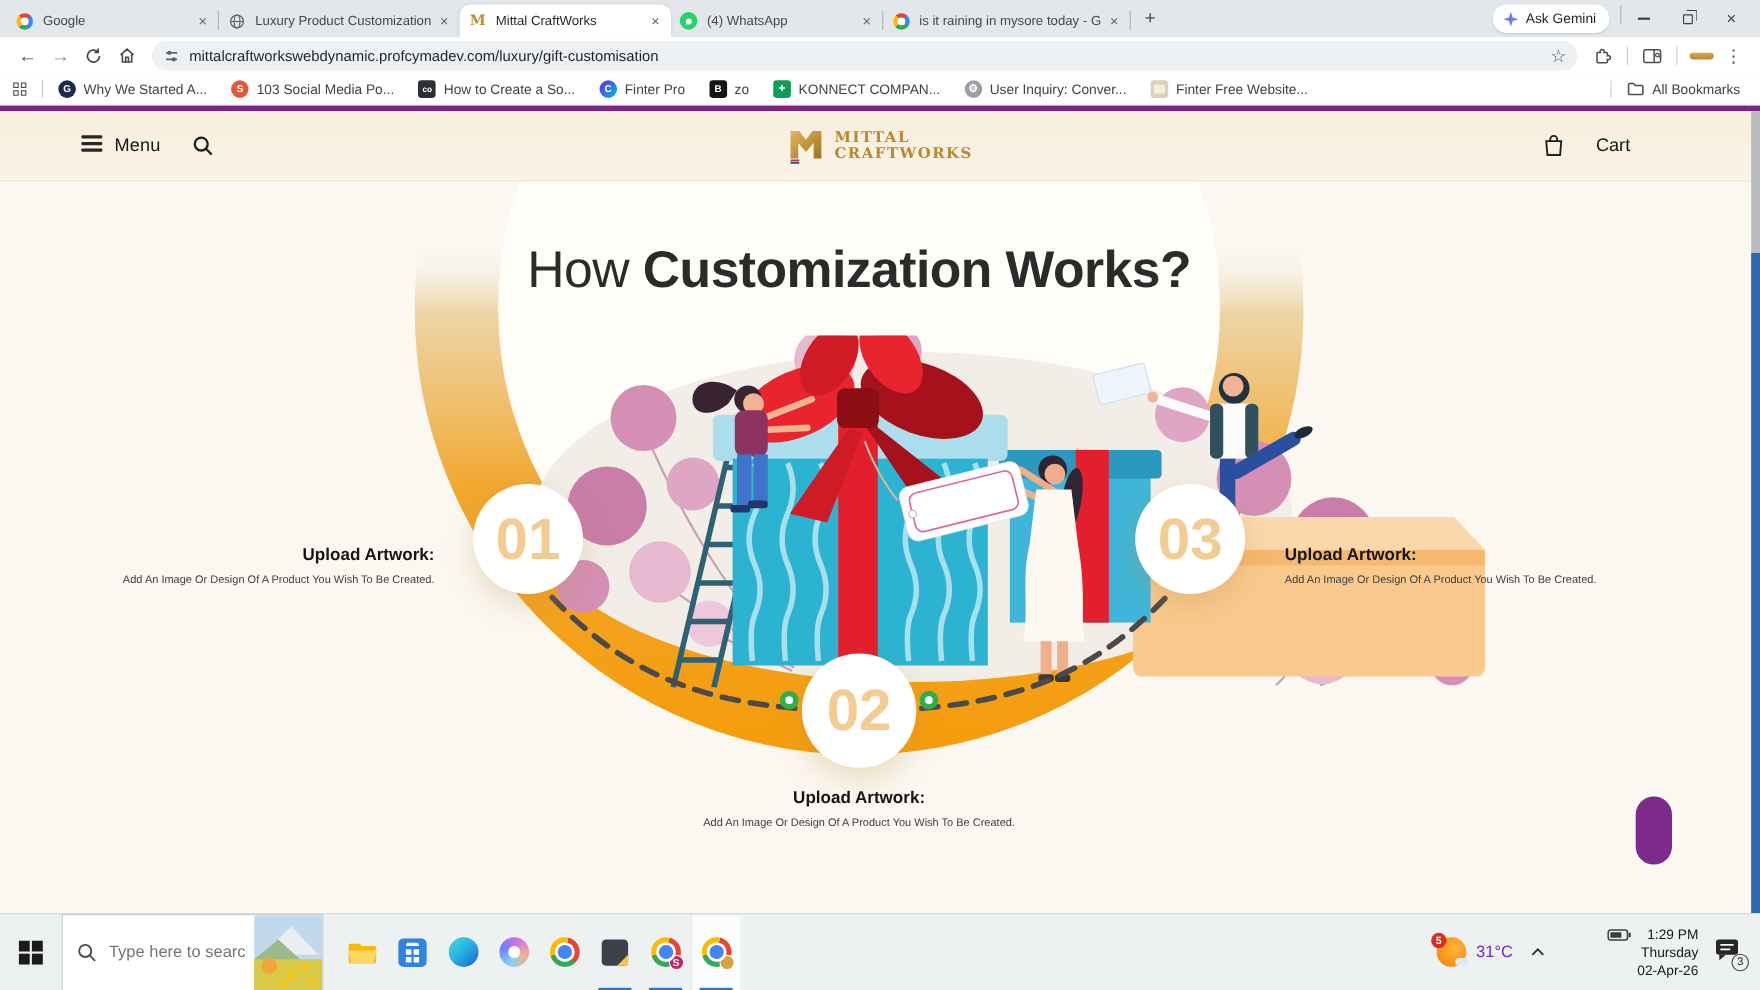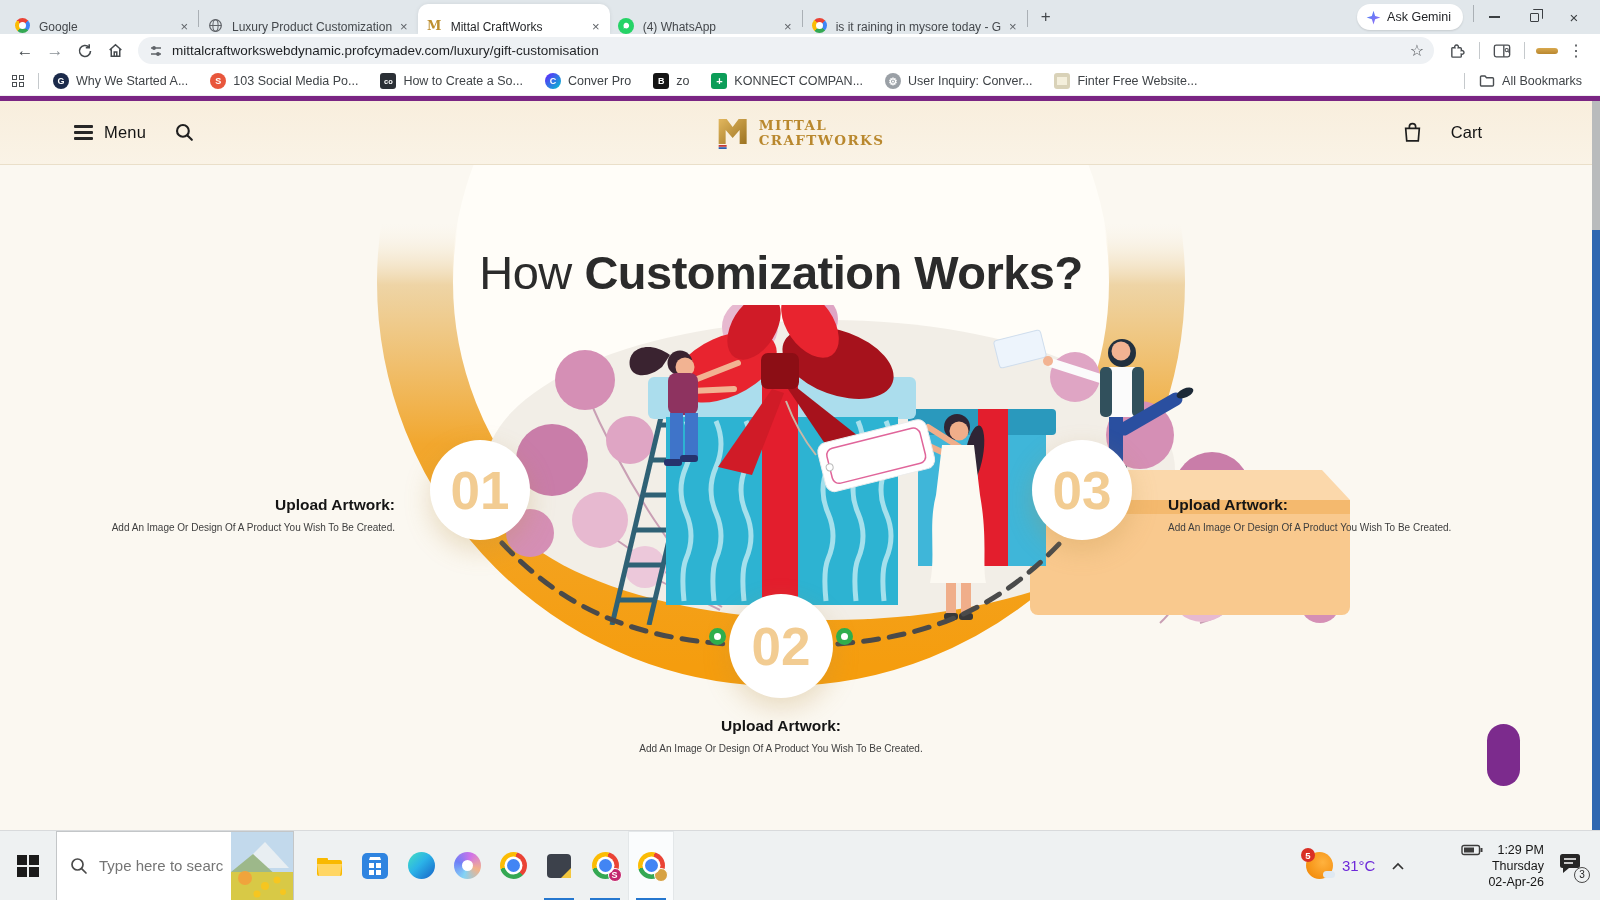--- a/index.html
+++ b/index.html
@@ -1,21 +1,21 @@
 <!DOCTYPE html>
 <html><head>
 <meta charset="utf-8">
 <style>
   * { margin:0; padding:0; box-sizing:border-box; }
   html,body { width:1600px; height:900px; overflow:hidden; font-family:"Liberation Sans",sans-serif; }
   #root { position:relative; width:1600px; height:900px; background:#fbf8f1; }
 
   
   .tabstrip { position:absolute; top:0; left:0; width:1600px; height:34px; background:#e1e7eb; display:flex; align-items:flex-end; padding-left:6px; }
-  .tab { flex:0 0 192px; height:30px; display:flex; align-items:flex-end; padding:0 8px; border-radius:10px 10px 0 0; font-size:12px; color:#44484c; position:relative; cursor:default; }
+  .tab { flex:0 0 192px; height:30px; display:flex; align-items:center; padding:0 8px; border-radius:10px 10px 0 0; font-size:12px; color:#44484c; position:relative; cursor:default; }
   .tab.active { background:#fff; color:#1f2124; box-shadow:0 0 4px rgba(0,0,0,.08); }
   .tab .fav { width:17px; height:17px; margin-right:8px; flex:0 0 17px; display:flex; align-items:center; justify-content:center; }
   .tab .t { flex:1; white-space:nowrap; overflow:hidden; text-overflow:ellipsis; }
   .tab .x { font-size:13px; color:#5f6368; margin-left:6px; padding:0 2px; }
   .tab-sep { width:1px; height:17px; background:#aab0b5; margin-bottom:7px; }
   .fav-google { width:15px; height:15px; border-radius:50%; background:conic-gradient(from -45deg,#ea4335 0 25%,#4285f4 0 50%,#34a853 0 75%,#fbbc05 0 100%); position:relative; }
   .fav-google::after { content:""; position:absolute; inset:4px; background:#fff; border-radius:50%; }
   .fav-mittal { font-family:"DejaVu Serif",serif; font-weight:bold; font-size:13px; color:#bd8e2f; }
   .fav-wa { width:16px; height:16px; border-radius:50%; background:#25d366; display:flex; align-items:center; justify-content:center; }
   .tab-plus { width:28px; height:28px; margin:0 0 3px 4px; font-size:17px; color:#44484c; display:flex; align-items:center; justify-content:center; border-radius:50%; }
@@ -51,34 +51,34 @@
   .bf4 { background:linear-gradient(135deg,#6420ff,#01c4cc); border-radius:50%; font-size:9px; } .bf4::before{content:"C";}
   .bf5 { background:#141414; border-radius:3px; font-size:9px; }  .bf5::before{content:"B";}
   .bf6 { background:#0c9d58; border-radius:3px; font-size:11px; } .bf6::before{content:"+";}
   .bf7 { background:#9aa0a6; border-radius:50%; font-size:10px; } .bf7::before{content:"⚙";}
   .bf8 { background:#d9d2b8; border-radius:3px; position:relative; } .bf8::before{content:""; position:absolute; inset:4px 3px; background:#f4efdc;}
   .bm-right { margin-left:auto; display:flex; align-items:center; }
 
   
   .purplebar { position:absolute; top:96px; left:0; width:1600px; height:5px; background:#7a2583; }
   .siteheader { position:absolute; top:101px; left:0; width:1600px; height:64px; background:linear-gradient(180deg,#f8eedd,#faf3e6); border-bottom:1px solid #eadfc9; display:flex; align-items:center; }
-  .menu-group { display:flex; align-items:center; margin-left:74px; }
+  .menu-group { display:flex; margin-left:74px; }
   .burger { display:flex; flex-direction:column; gap:3.6px; margin-right:11px; }
   .burger i { width:19px; height:2.6px; background:#272727; border-radius:1px; }
   .menu-label { font-size:16.5px; color:#141414; letter-spacing:.2px; }
   .hdr-search { margin-left:28px; display:flex; align-items:center; }
   .logo { position:absolute; left:50%; transform:translateX(-50%); display:flex; align-items:center; }
   .logo-text { margin-left:9px; font-family:"DejaVu Serif",serif; font-weight:bold; color:#b9882e; font-size:13.5px; letter-spacing:1.4px; line-height:15px; }
   .cart { position:absolute; right:118px; display:flex; align-items:center; font-size:16.5px; color:#141414;gap:23px; }
   .cart svg { margin-right:6px; }
 
   
   .page { position:absolute; top:165px; left:0; width:1600px; height:665px; background:#fbf8f1; overflow:hidden; }
   .page svg.layer { position:absolute; pointer-events:none; }
-  .heading { position:absolute; top:80px; left:281px; width:1000px; text-align:center; font-size:47px; color:#2b2b2b; letter-spacing:-.5px; }
+  .heading { position:absolute; top:52px; left:281px; width:1000px; text-align:center; font-size:47px; color:#2b2b2b; letter-spacing:-.5px; }
   .heading b { font-weight:bold; }
   .step-circle { position:absolute; width:100px; height:100px; border-radius:50%; background:#fff; box-shadow:0 10px 26px rgba(186,145,70,.28); display:flex; align-items:center; justify-content:center; font-size:53px; font-weight:bold; color:#f2cc92; }
   .step-circle.c02 { width:104px; height:104px; }
   .gmark { position:absolute; width:17px; height:17px; border-radius:50%; background:#fff; border:5px solid #2fae4c; }
   .step-text { position:absolute; color:#3e3e3e; }
   .step-text h4 { font-size:15.5px; color:#151515; margin-bottom:7px; font-weight:bold; }
   .step-text p { font-size:10px; line-height:1.45; }
   .st-01 { left:60px; top:331px; width:335px; text-align:right; }
   .st-03 { left:1168px; top:331px; width:335px; text-align:left; }
   .st-02 { left:616px; top:552px; width:330px; text-align:center; }
@@ -255,21 +255,21 @@
     <div class="bm">
         <span class="bfav bf2"></span>
         <span>103 Social Media Po...</span>
       </div>
     <div class="bm">
         <span class="bfav bf3"></span>
         <span>How to Create a So...</span>
       </div>
     <div class="bm">
         <span class="bfav bf4"></span>
-        <span>Conver Pro</span>
+        <span>Finter Pro</span>
       </div>
     <div class="bm">
         <span class="bfav bf5"></span>
         <span>zo</span>
       </div>
     <div class="bm">
         <span class="bfav bf6"></span>
         <span>KONNECT COMPAN...</span>
       </div>
     <div class="bm">

